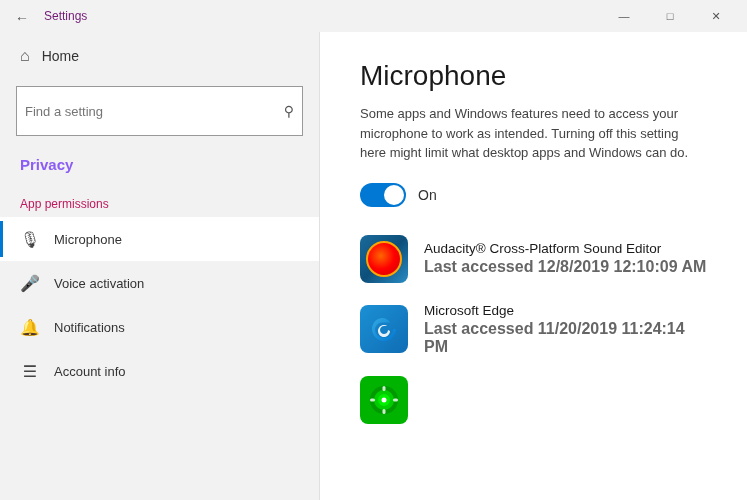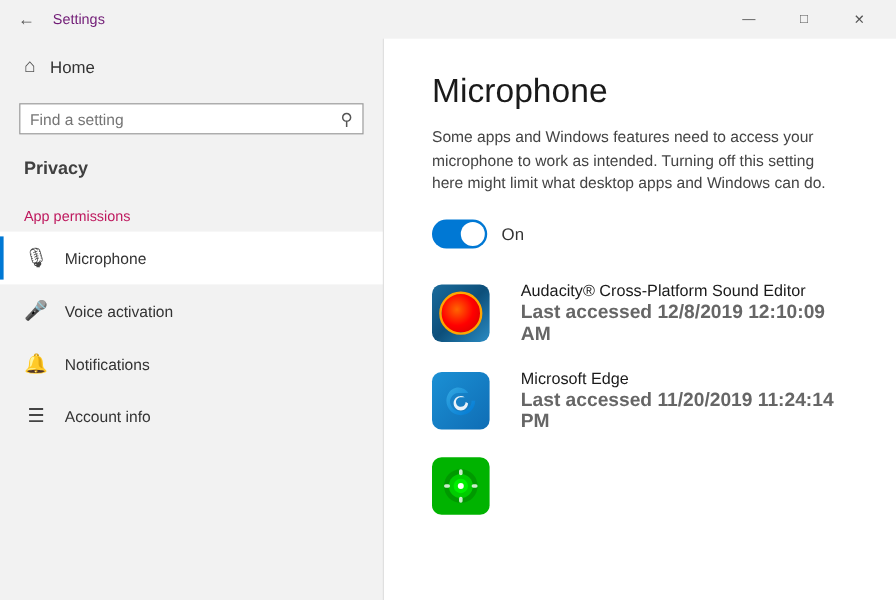--- a/index.html
+++ b/index.html
@@ -100,42 +100,42 @@
       font-size: 16px;
       color: #555;
     }
 
     .search-box {
       margin: 6px 16px 12px 16px;
       display: flex;
       align-items: center;
       border: 1px solid #999;
       background: white;
-      height: 26px;
+      height: 50px;
       padding: 0 8px;
     }
     .search-input {
       flex: 1;
       border: none;
       outline: none;
       font-size: 13px;
       font-family: 'Segoe UI', sans-serif;
       background: transparent;
       color: #888;
     }
     .search-icon-svg {
       color: #555;
       font-size: 14px;
     }
 
     .privacy-label {
       padding: 8px 20px 12px 20px;
       font-size: 15px;
       font-weight: 600;
-      color: #404040;
+      color: #8b5cf6;
     }
 
     .app-permissions-label {
       padding: 12px 20px 6px 20px;
       font-size: 12px;
       color: #be185d;
     }
 
     .sidebar-item {
       display: flex;
@@ -238,21 +238,21 @@
     
     .app-list {
       display: flex;
       flex-direction: column;
       gap: 4px;
     }
 
     .app-item {
       display: flex;
       align-items: center;
-      gap: 26px;
+      gap: 16px;
       padding: 8px 0;
     }
 
     .app-icon-container {
       width: 48px;
       height: 48px;
       border-radius: 8px;
       overflow: hidden;
       flex-shrink: 0;
       display: flex;

